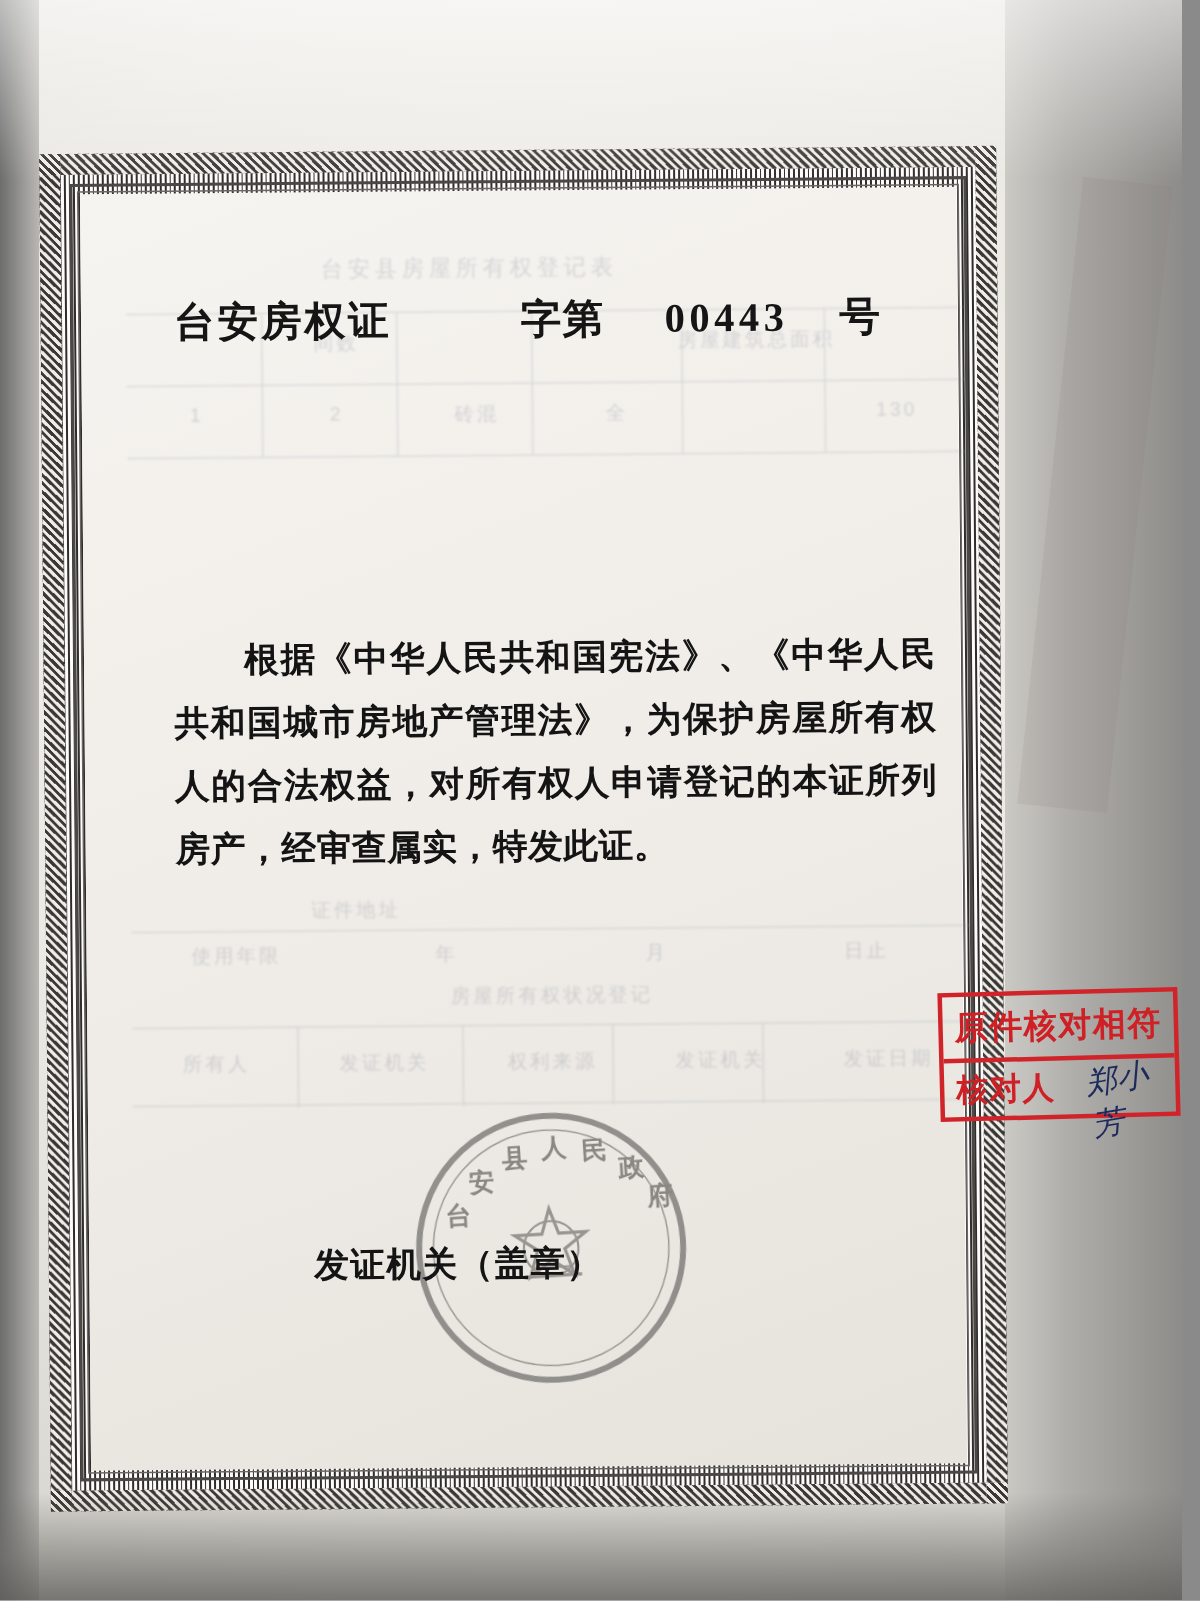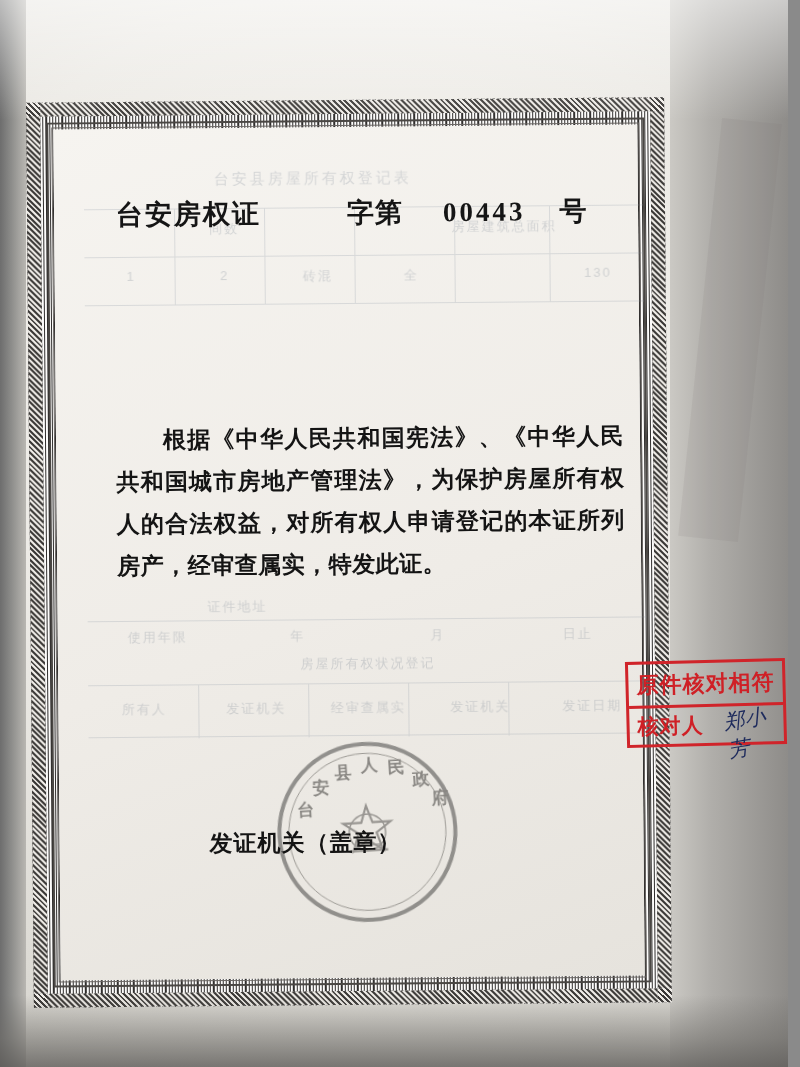--- a/index.html
+++ b/index.html
@@ -339,21 +339,21 @@
           <span>日止</span>
         </div>
         <div class="bl-row" style="top:492px;"></div>
         <div class="bl-cellrow" style="top:528px; left:30px; width:560px;">
           <span>房屋所有权状况登记</span>
         </div>
         <div class="bl-row" style="top:556px;"></div>
         <div class="bl-cellrow" style="top:572px; left:30px; width:560px;">
           <span>所有人</span>
           <span>发证机关</span>
-          <span>经审查属实</span>
+          <span>权利来源</span>
           <span>发证机关</span>
           <span>发证日期</span>
         </div>
         <div class="bl-row" style="top:608px;"></div>
         <div class="bl-vline" style="left:140px; top:556px; height:54px;"></div>
         <div class="bl-vline" style="left:250px; top:556px; height:54px;"></div>
         <div class="bl-vline" style="left:350px; top:556px; height:54px;"></div>
         <div class="bl-vline" style="left:450px; top:556px; height:54px;"></div>
       </div>
 

